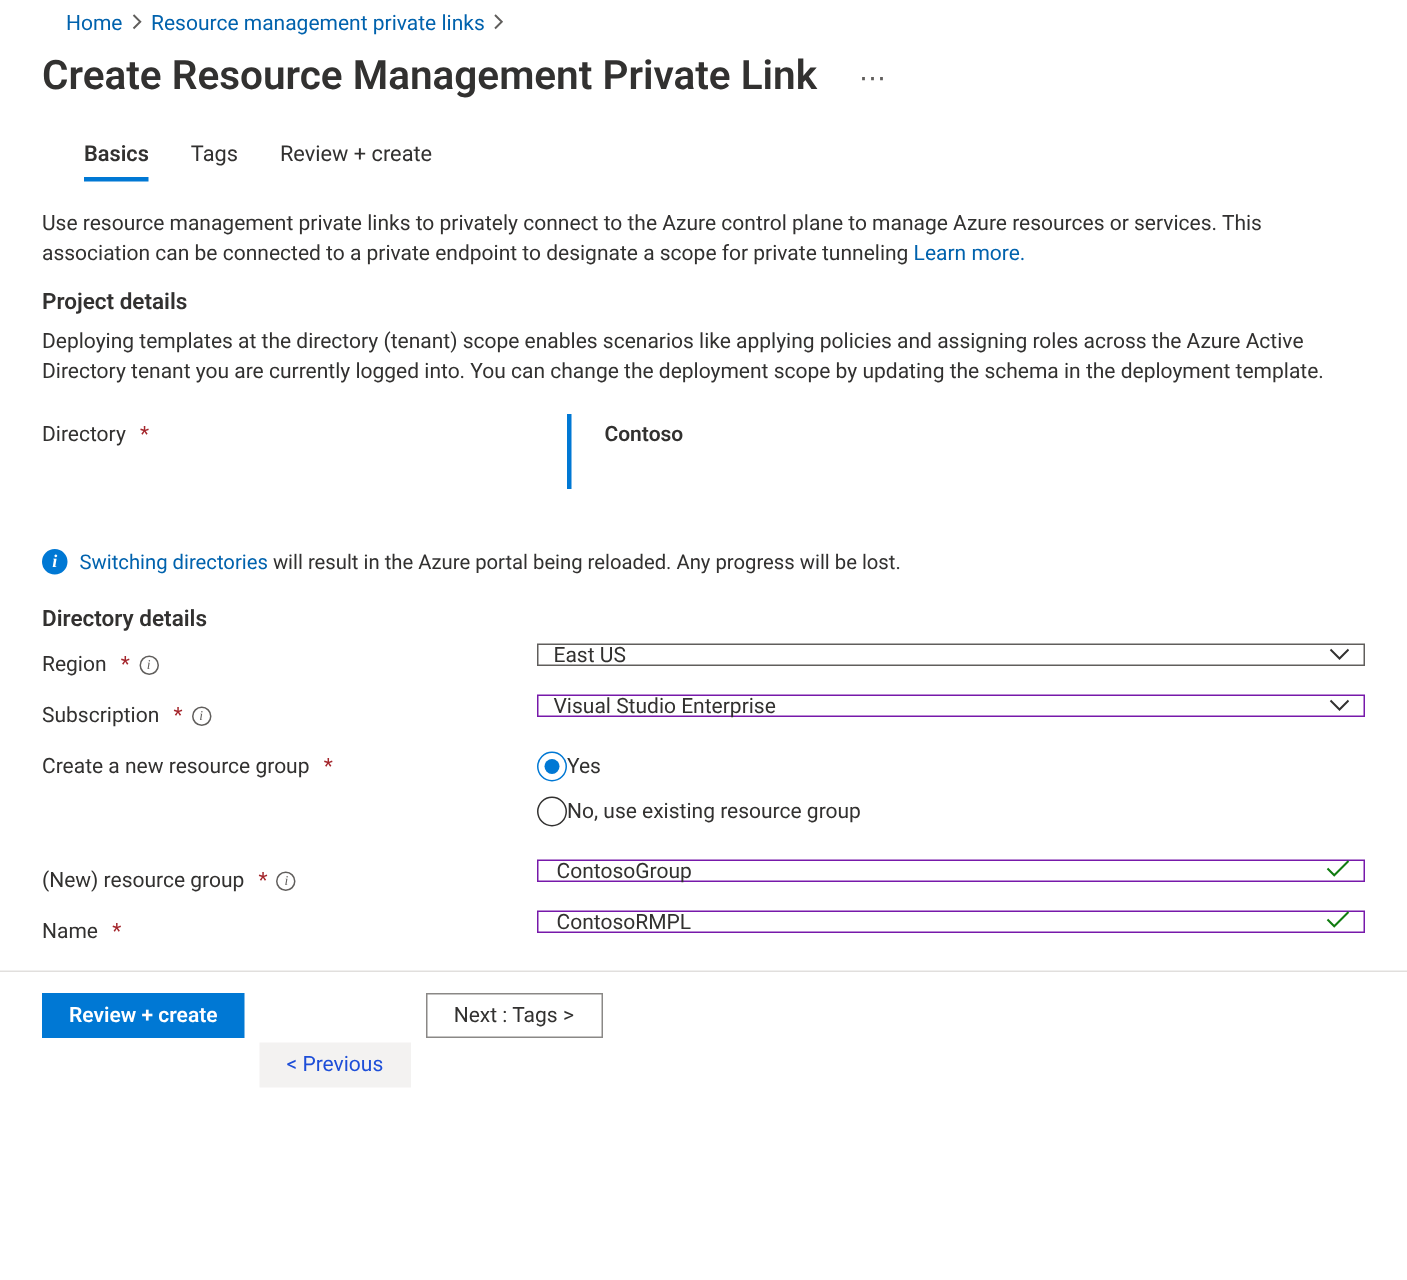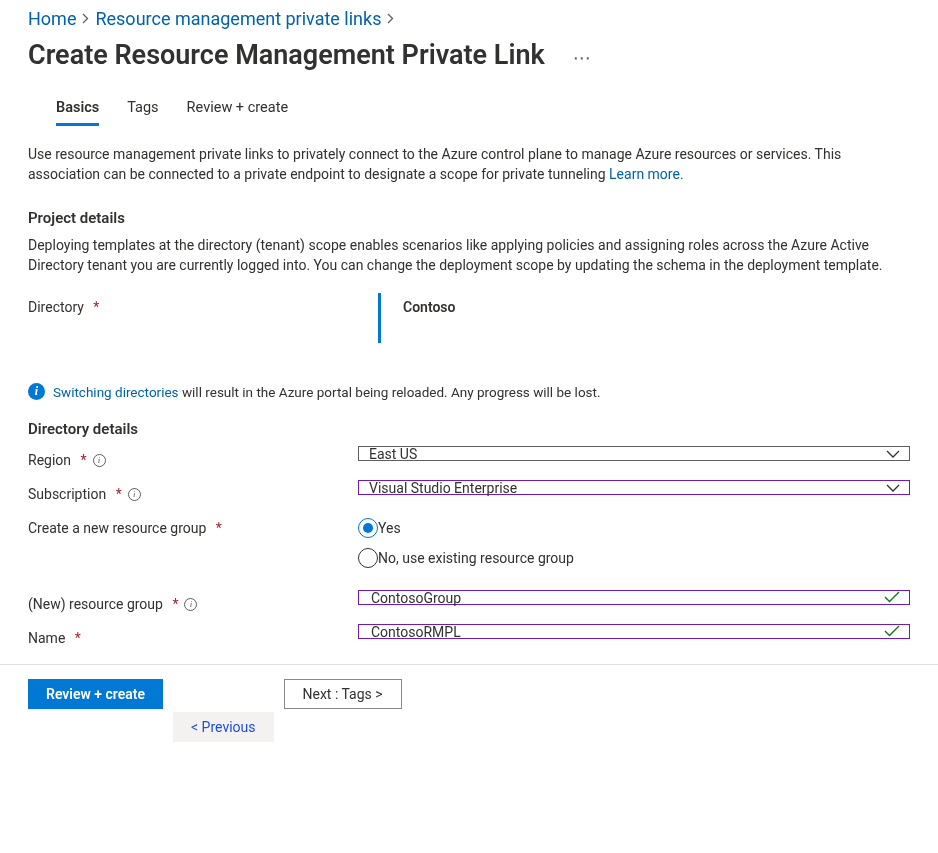--- a/index.html
+++ b/index.html
@@ -11,22 +11,23 @@
     background: #ffffff;
     width: 938px;
   }
   .content {
     padding: 8px 28px 0 28px;
   }
   .breadcrumb {
     display: flex;
     align-items: center;
     gap: 6px;
-    font-size: 18px;
+    font-size: 14px;
     margin-bottom: 10px;
+    margin-left: 16px;
   }
   .breadcrumb a {
     color: #0062ad;
     text-decoration: none;
     cursor: pointer;
   }
   .crumb-sep {
     color: #605e5c;
     font-size: 14px;
   }
@@ -72,21 +73,21 @@
   .tab.active::after {
     content: "";
     position: absolute;
     left: 0; right: 0; bottom: 0;
     height: 3px;
     background: #0078d4;
   }
   .intro {
     color: #323130;
     line-height: 1.45;
-    margin-bottom: 24px;
+    margin-bottom: 12px;
   }
   .intro a { color: #0062ad; text-decoration: none; cursor: pointer; }
   .section-title {
     font-size: 15px;
     font-weight: 600;
     margin: 10px 0 8px 0;
   }
   .section-desc {
     line-height: 1.45;
     margin-bottom: 18px;

